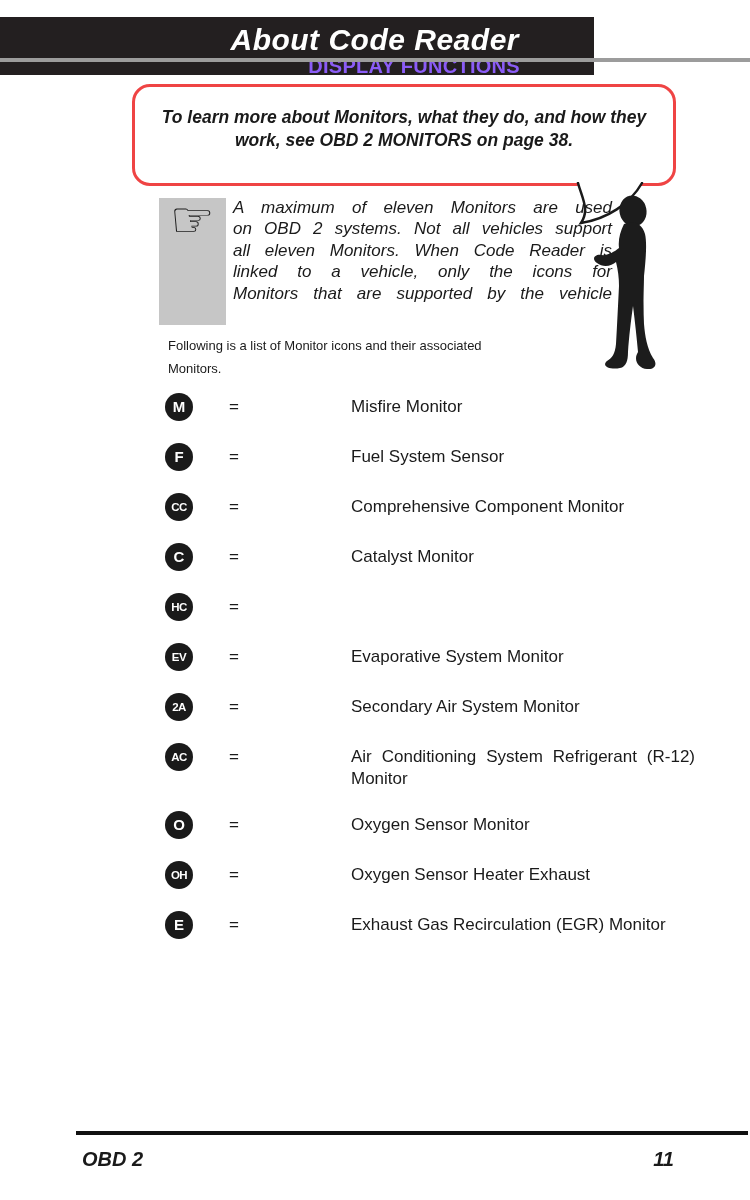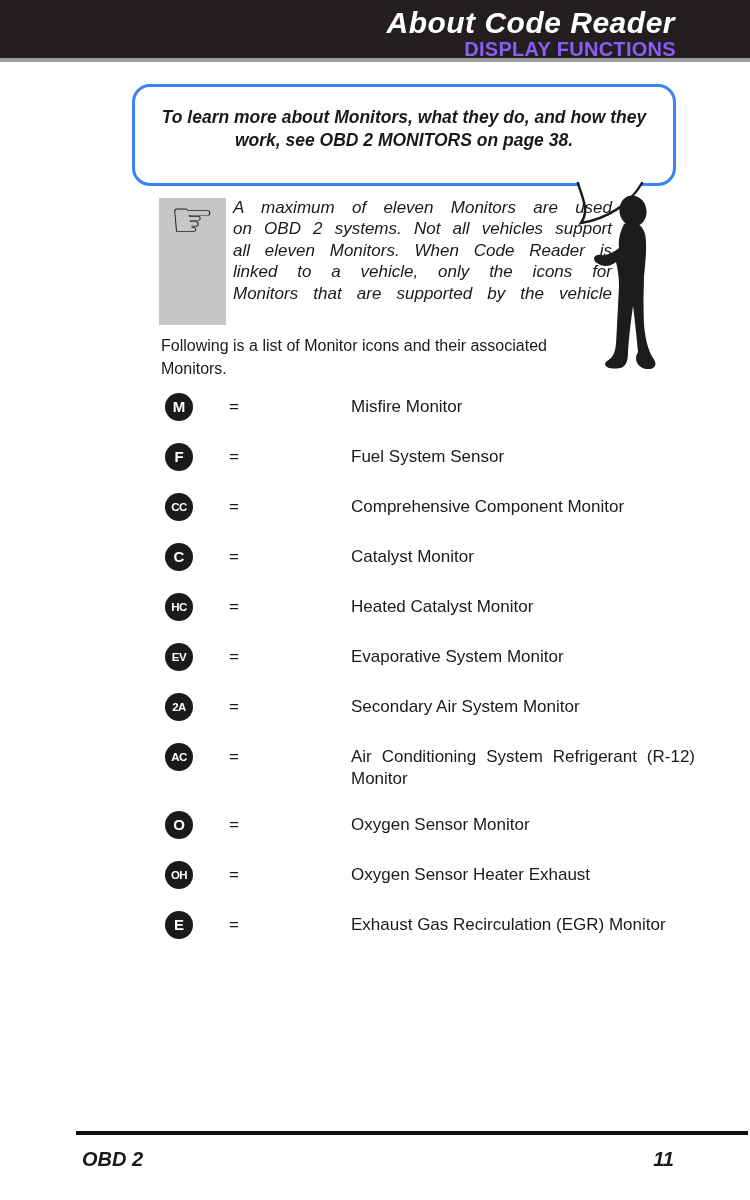--- a/index.html
+++ b/index.html
@@ -8,22 +8,22 @@
     position: relative;
     width: 750px;
     height: 1200px;
     background: #ffffff;
     overflow: hidden;
     font-family: "Liberation Sans", sans-serif;
     color: #1a1a1a;
   }
   
   .header-bar {
-    position: absolute; left: 0; top: 0;
-    width: 750px; height: 58px;
+    position: absolute; left: 0; top: 17px;
+    width: 594px; height: 58px;
     background: #231f20;
   }
   .header-title {
     position: absolute; top: 6px; right: 75px;
     color: #ffffff; font-size: 30px; font-weight: bold; font-style: italic;
     letter-spacing: 0.5px; white-space: nowrap;
   }
   .header-subtitle {
     position: absolute; top: 38px; right: 74px;
     color: #8b5cf6; font-size: 20px; font-weight: bold;
@@ -31,21 +31,21 @@
   }
   .header-divider {
     position: absolute; left: 0; top: 58px;
     width: 750px; height: 4px; background: #9c9c9c;
   }
   
   .bubble {
     position: absolute; left: 132px; top: 84px;
     width: 544px; height: 102px;
     background: #ffffff;
-    border: 3px solid #3b82f6;
+    border: 3px solid #ef4444;
     border-radius: 18px;
   }
   .bubble-text {
     margin-top: 19px;
     text-align: center;
     font-size: 17.5px; font-weight: bold; font-style: italic;
     line-height: 23px;
   }
   .bubble-tail {
     position: absolute; left: 563px; top: 182px;
@@ -72,23 +72,23 @@
   }
   .note-line { text-align: justify; text-align-last: justify; }
   .note-line.last { text-align-last: auto; }
   
   .person {
     position: absolute; left: 583px; top: 192px;
     width: 90px; height: 185px;
   }
   
   .intro {
-    position: absolute; left: 161px; top: 334px;
+    position: absolute; left: 168px; top: 334px;
     width: 460px;
-    font-size: 16px; line-height: 23px;
+    font-size: 13px; line-height: 23px;
   }
   
   .monitor-list {
     position: absolute; left: 165px; top: 393px;
     width: 530px;
   }
   .mon-row {
     display: flex; align-items: flex-start;
     margin-bottom: 22px;
   }
@@ -203,21 +203,20 @@
       <div class="mon-label">Comprehensive Component Monitor</div>
     </div>
     <div class="mon-row">
       <div class="mon-icon">C</div>
       <div class="mon-eq">=</div>
       <div class="mon-label">Catalyst Monitor</div>
     </div>
     <div class="mon-row">
       <div class="mon-icon two">HC</div>
       <div class="mon-eq">=</div>
-      <div class="mon-label">Heated Catalyst Monitor</div>
     </div>
     <div class="mon-row">
       <div class="mon-icon two">EV</div>
       <div class="mon-eq">=</div>
       <div class="mon-label">Evaporative System Monitor</div>
     </div>
     <div class="mon-row">
       <div class="mon-icon two">2A</div>
       <div class="mon-eq">=</div>
       <div class="mon-label">Secondary Air System Monitor</div>

